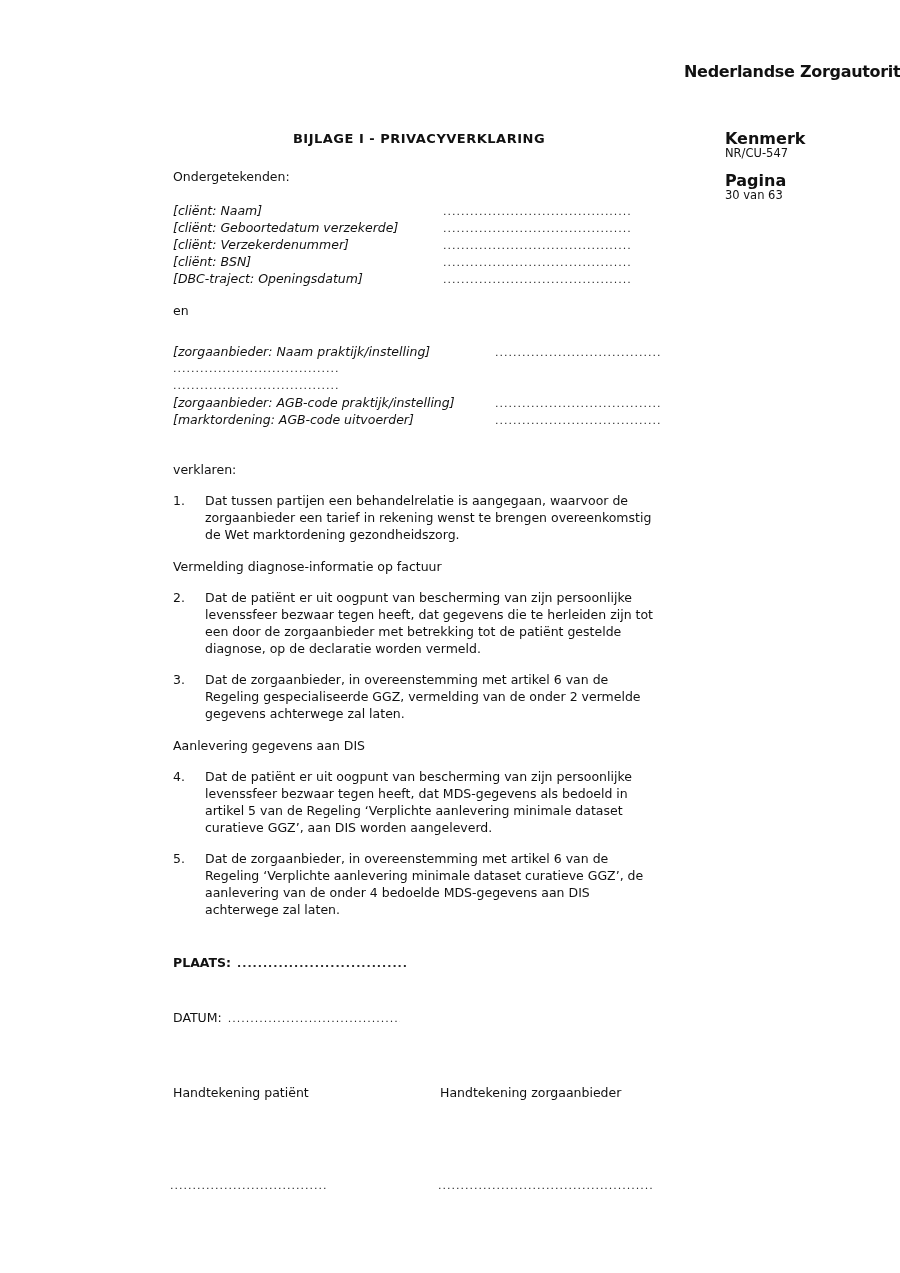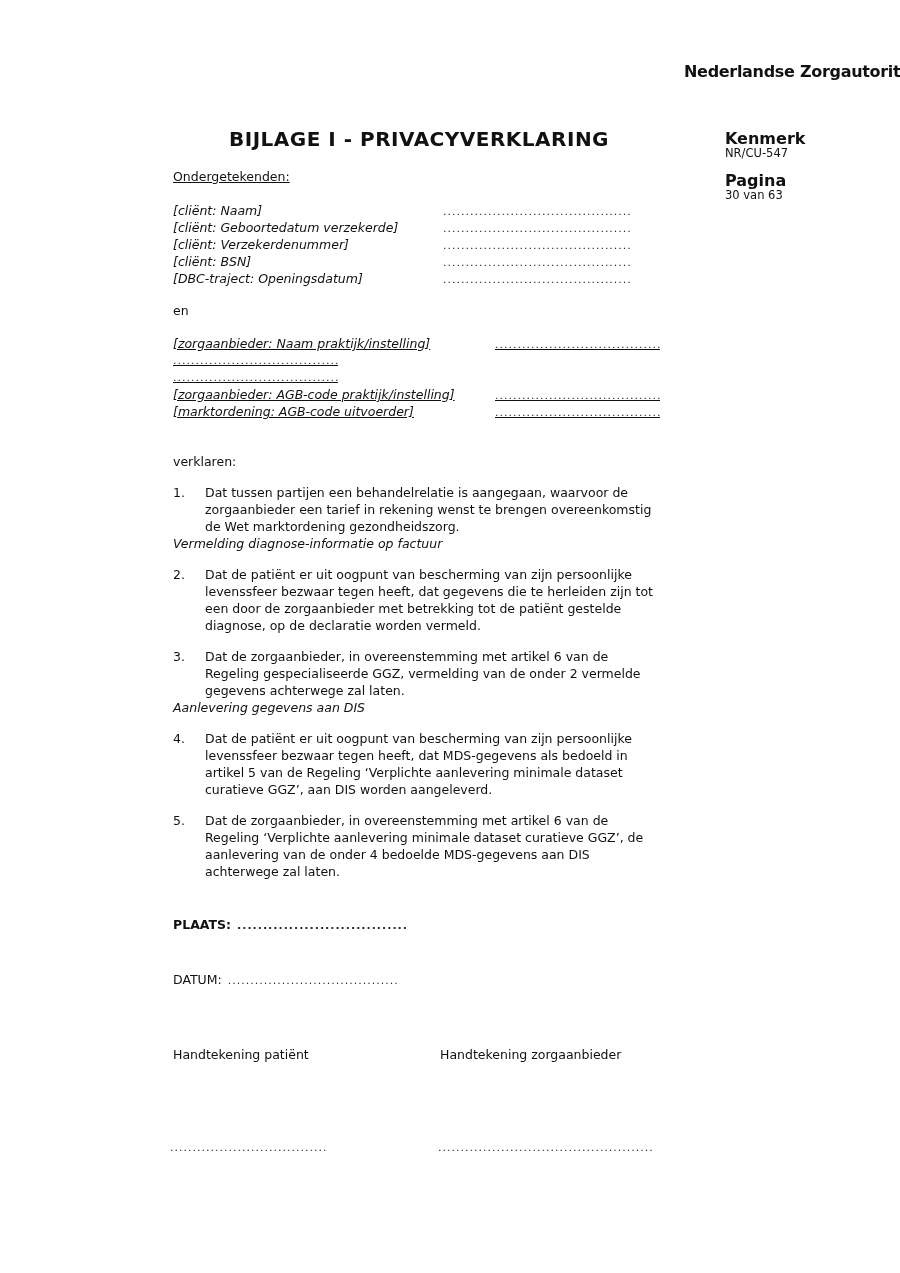--- a/index.html
+++ b/index.html
@@ -20,42 +20,42 @@
     position:absolute; top:132px; left:725px; width:150px;
     font-size:11.5px; line-height:14px;
   }
   .side-meta .lbl { font-weight:bold; font-size:16px; }
   .side-meta .val { margin-bottom:14px; }
   .content {
     position:absolute; top:128px; left:173px; width:492px;
     font-size:12.5px; line-height:17px;
   }
   .doc-title {
-    font-size:20px; font-weight:bold; line-height:22px;
+    font-size:13px; font-weight:bold; line-height:22px;
     text-align:center; letter-spacing:0.5px; white-space:nowrap;
   }
-  .intro { margin-top:18px;text-decoration:underline; }
+  .intro { margin-top:18px; }
   .fields { margin-top:17px; }
-  .fields2 { margin-top:16px;text-decoration:underline; }
+  .fields2 { margin-top:24px; }
   .field-row { display:flex; height:17px; align-items:baseline; }
   .field-row .flabel { font-style:italic; white-space:nowrap; }
   .client .flabel { width:270px; flex:0 0 270px; }
   .provider .flabel { width:322px; flex:0 0 322px; }
   .dots {
     overflow:hidden; white-space:nowrap; display:inline-block;
     font-size:11px; letter-spacing:1px; color:#2a2a2a; vertical-align:baseline;
   }
   .client .dots { width:187px; }
   .provider .dots { width:165px; }
   .connector { margin-top:15px; }
   .declare { margin-top:33px; }
   .num-item { display:flex; margin-top:14px; }
   .num-item .num { flex:0 0 32px; }
   .num-item .itext { flex:1; }
-  .sec-heading { font-style:italic; }
+  .sec-heading { margin-top:15px; }
   .mt-big { margin-top:36px;font-weight:bold; }
   .inline-row { display:flex; align-items:baseline; }
   .inline-row .ilabel { white-space:nowrap; margin-right:6px; }
   .inline-row .dots { width:172px; }
   .sig-labels { display:flex; margin-top:57px; }
   .sig-labels .left { flex:0 0 267px; }
   .sig-lines { display:flex; margin-top:76px; }
   .sig-lines .dleft { width:156px; margin-left:-3px; }
   .sig-lines .spacer { flex:0 0 112px; }
   .sig-lines .dright { width:214px; }

